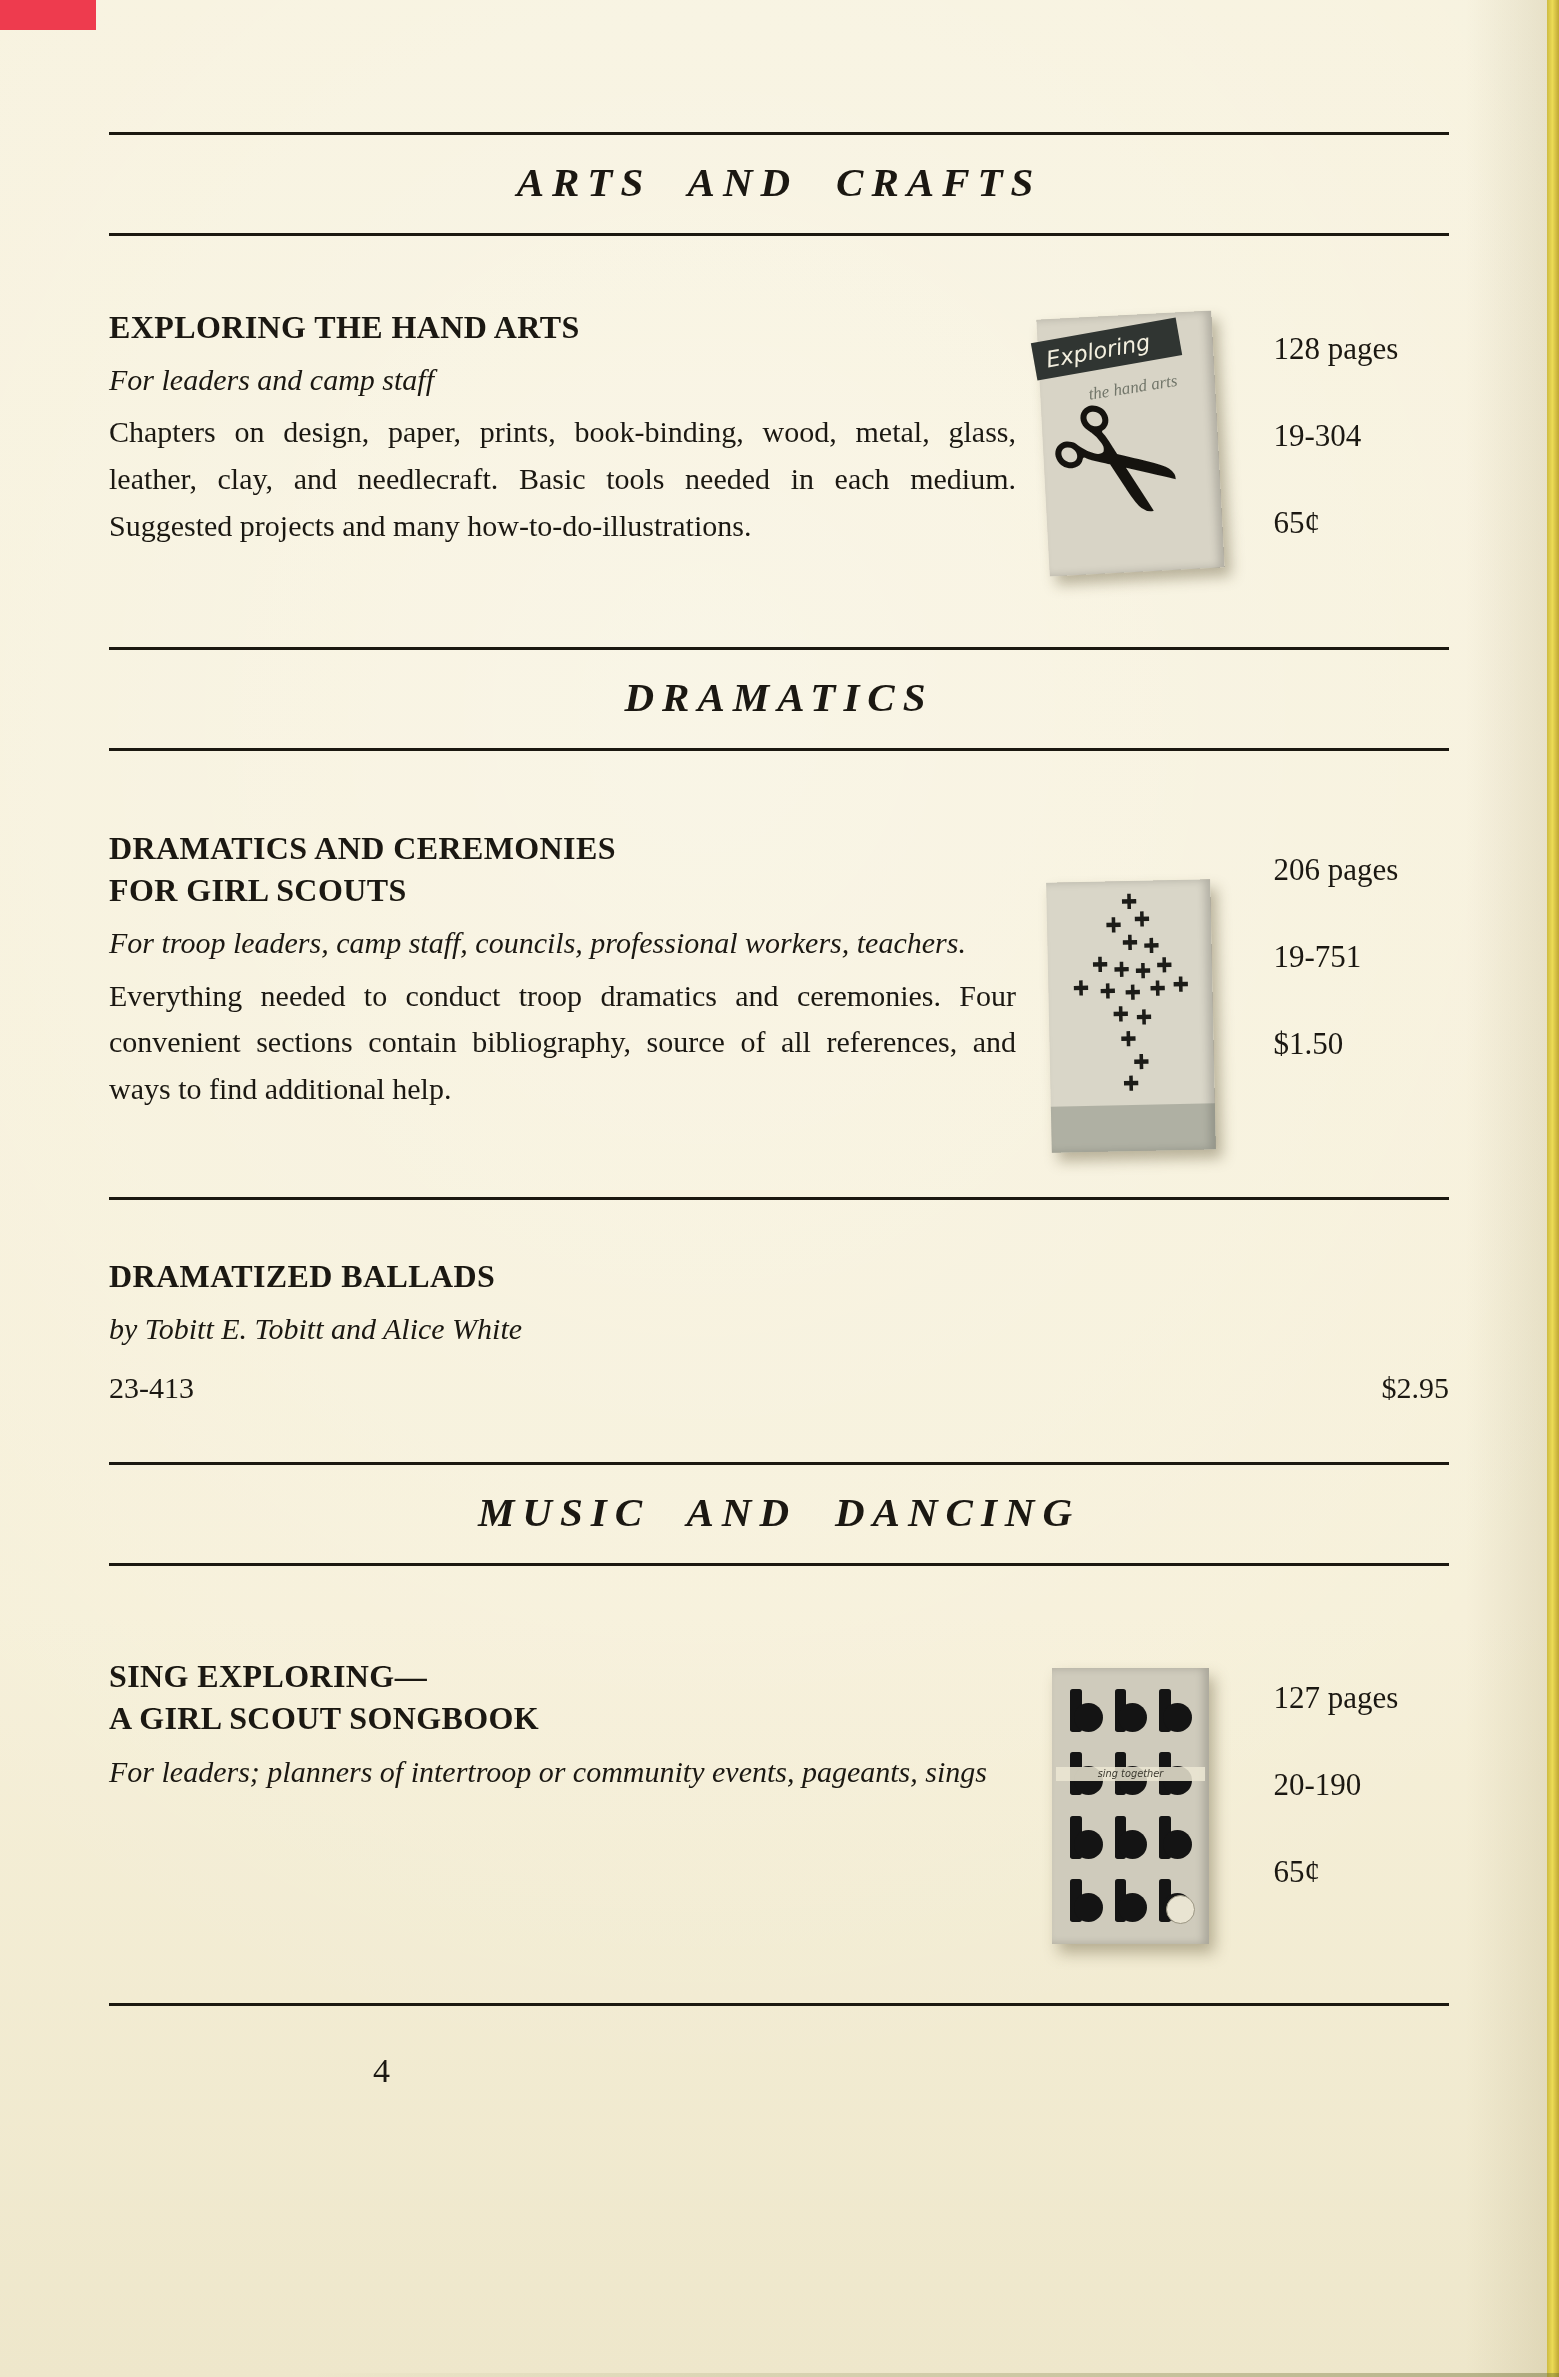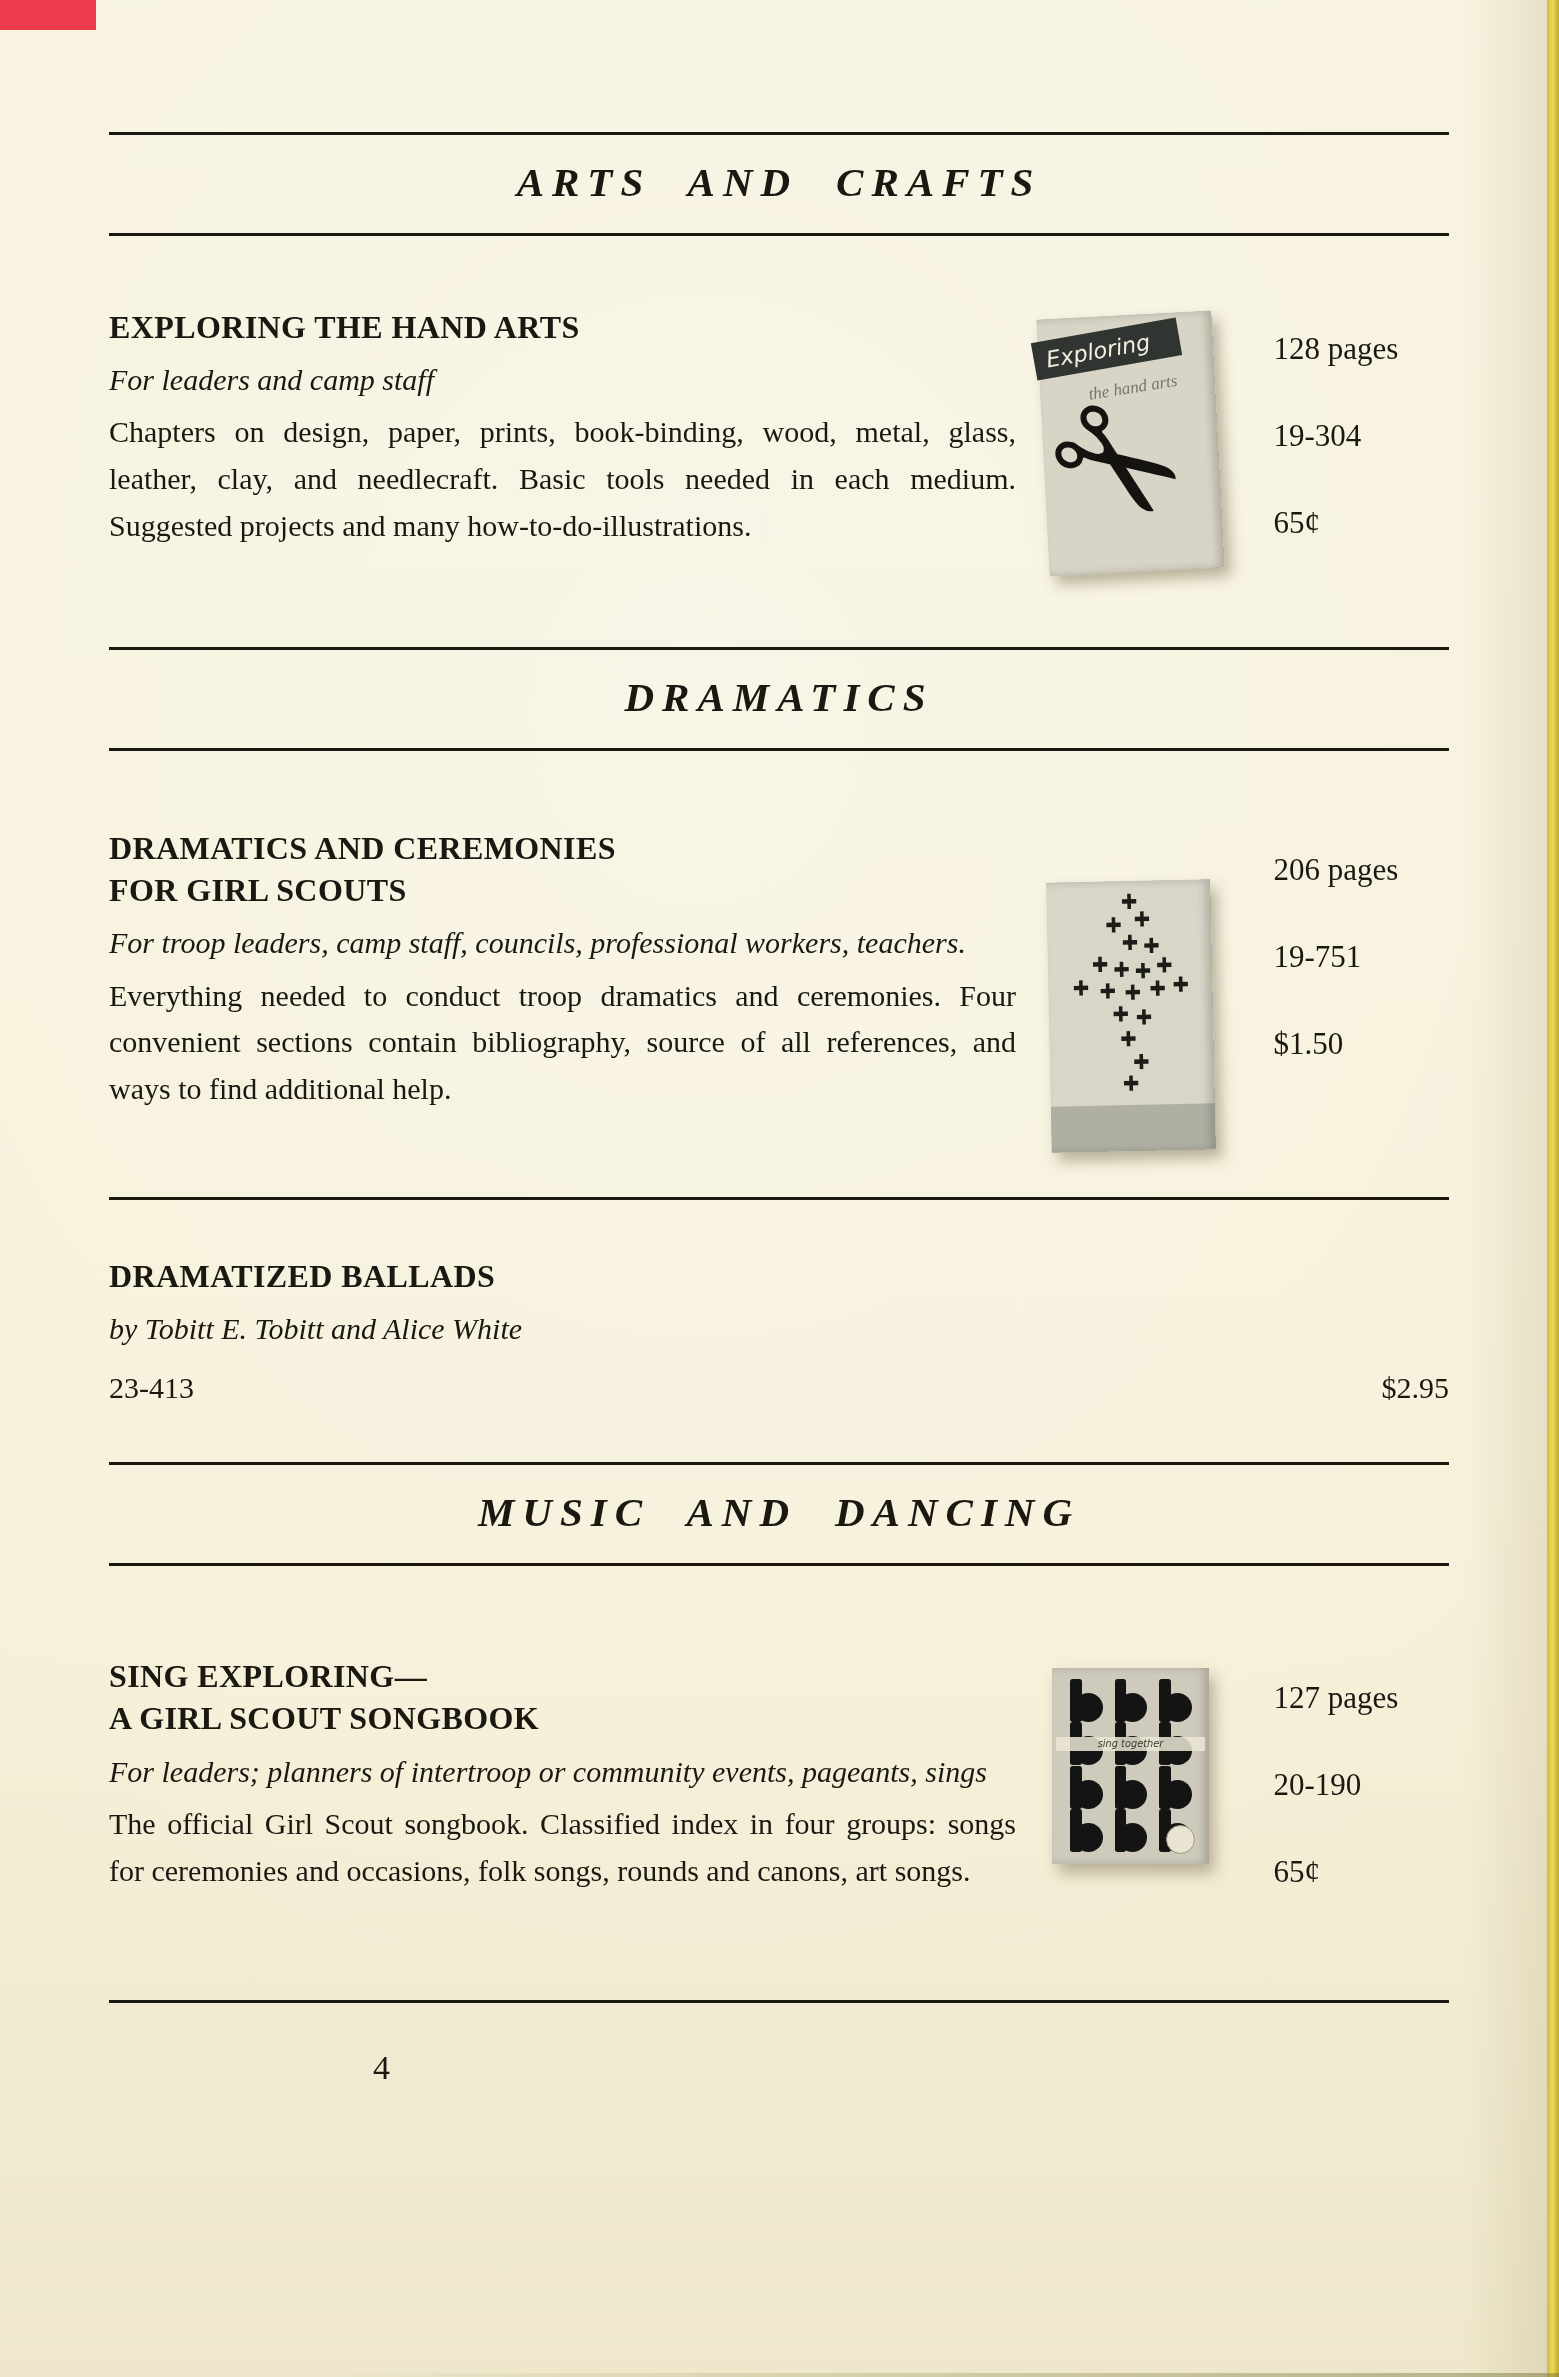--- a/index.html
+++ b/index.html
@@ -54,21 +54,21 @@
     transform:rotate(-6deg); }
   .scissors { position:absolute; left:7.1px; top:71px; font-size:156px; line-height:1; color:#15130f;
     font-family:"DejaVu Sans",sans-serif; transform:rotate(38deg); }
 
   
   .cover-2 { width:164px; height:270px; margin-top:54px; background:#d9d6c8; }
   .cover2-footer { position:absolute; left:0; bottom:0; width:100%; height:46px; background:rgba(70,80,70,0.28); }
   .cover2-pattern { position:absolute; left:9px; top:10.7px; }
 
   
-  .cover-3 { width:157px; height:196px; margin-top:12.5px; background:#cfcbbc;
+  .cover-3 { width:157px; height:276px; margin-top:12.5px; background:#cfcbbc;
     display:flex; flex-direction:column; justify-content:space-around; padding:11px 9px; box-sizing:border-box; }
   .blob-row { display:flex; gap:12.5px; justify-content:center; position:relative; }
   .blob { position:relative; width:32px; height:43px; }
   .blob .stem { position:absolute; left:0; top:0; width:11.6px; height:43px; background:#141414; border-radius:2.7px; }
   .blob .bowl { position:absolute; left:3.6px; bottom:0; width:29px; height:29px; background:#141414; border-radius:50%; }
   .cover3-band { position:absolute; left:-5.4px; right:-5.4px; top:14.3px; height:14.3px; background:rgba(236,231,212,0.85);
     display:flex; align-items:center; justify-content:center; }
   .cover3-band span { font-size:9.8px; font-style:italic; color:#3c3a30; font-family:"DejaVu Sans",sans-serif; }
   .cover3-disc { position:absolute; right:5.4px; bottom:-1.8px; width:27px; height:27px; border-radius:50%;
     background:#e9e4d2; border:1.8px solid #9a9582; }
@@ -213,21 +213,20 @@
       <div class="rule"></div>
     </div>
 
     <div class="listing listing-4">
       <div class="listing-main">
         <div class="listing-title">
           <div>SING EXPLORING—</div>
           <div>A GIRL SCOUT SONGBOOK</div>
         </div>
         <div class="listing-audience">For leaders; planners of intertroop or community events, pageants, sings</div>
-        <div class="listing-desc">The official Girl Scout songbook. Classified index in four groups: songs for ceremonies and occasions, folk songs, rounds and canons, art songs.</div>
       </div>
       <div class="cover-wrap">
         <div class="cover cover-3">
           <div class="blob-row">
             <div class="blob">
                 <div class="stem"></div>
                 <div class="bowl"></div>
               </div>
             <div class="blob">
                 <div class="stem"></div>

